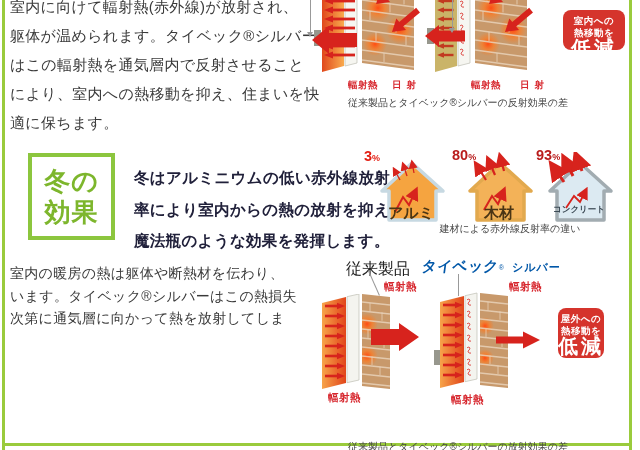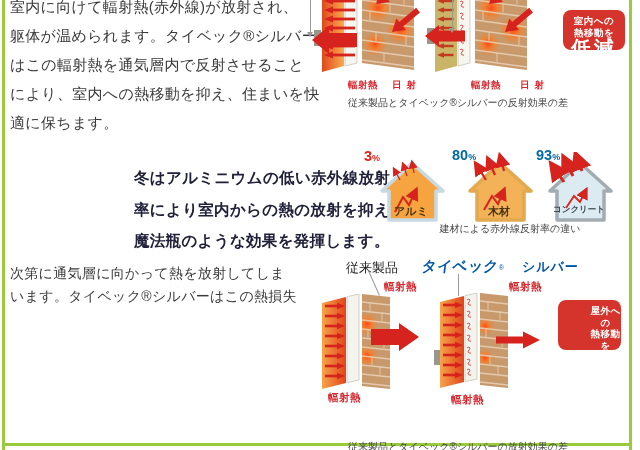--- a/index.html
+++ b/index.html
@@ -23,36 +23,36 @@
   
   .badge{position:absolute;background:#d5342c;border-radius:8px;color:#fff;text-align:center;
          box-sizing:border-box;padding-top:5px;}
   .badge .s{font-size:9.5px;line-height:11.5px;font-weight:700;letter-spacing:.5px;}
   .badge .l{font-size:20px;line-height:20px;font-weight:700;letter-spacing:3px;}
   
   .rlab{position:absolute;color:#d7272e;font-weight:700;font-size:9.5px;white-space:nowrap;letter-spacing:.5px;}
   .rlab.sp{letter-spacing:5px;}
   .rlab.big{font-size:10.5px;}
   .cap{position:absolute;color:#444;font-size:10px;text-align:center;white-space:nowrap;}
-  .blk{position:absolute;color:#222;font-size:13px;white-space:nowrap;}
+  .blk{position:absolute;color:#222;font-size:16px;white-space:nowrap;}
   
   .lead{position:absolute;width:1px;background:#999;}
   .lh{position:absolute;width:0;height:0;border-left:3px solid transparent;
       border-right:3px solid transparent;border-top:5px solid #999;}
   
   .logo{position:absolute;white-space:nowrap;color:#0057a8;}
   .logo .b{display:inline-block;font-size:14.5px;font-weight:800;transform:skewX(-8deg);letter-spacing:.5px;}
   .logo .r{font-size:7px;vertical-align:1px;}
-  .logo .s2{font-size:13px;font-weight:700;margin-left:18px;letter-spacing:1px;}
-  
-  .pct{position:absolute;font-weight:700;color:#0369a1;white-space:nowrap;}
+  .logo .s2{font-size:11px;font-weight:700;margin-left:8px;letter-spacing:1px;}
+  
+  .pct{position:absolute;font-weight:700;color:#b91c1c;white-space:nowrap;}
   .pct .pv{font-size:14.5px;}
   .pct .pu{font-size:9px;}
   .pct.red{color:#e31e13;}
-  .hlab{position:absolute;width:70px;text-align:center;font-size:11px;font-weight:700;color:#4a3514;}
+  .hlab{position:absolute;width:70px;text-align:center;font-size:15px;font-weight:700;color:#4a3514;}
   .hlab.grey{color:#3c4a55;font-size:8.5px;}
   svg{display:block;}
 </style>
 </head>
 <body>
 
 <div class="page">
 
   <div class="frame" style="left:2px;top:0;width:3px;height:450px;"></div>
   <div class="frame" style="left:629px;top:0;width:3px;height:450px;"></div>
@@ -181,20 +181,24 @@
   <div class="rlab" style="left:471px;top:79px;">輻射熱</div>
   <div class="rlab sp" style="left:520px;top:79px;">日射</div>
   <div class="cap" style="left:348px;top:96px;width:215px;">従来製品とタイベック®シルバーの反射効果の差</div>
 
   <div class="badge" style="left:563px;top:10px;width:62px;height:40px;">
     <div class="s">室内への</div>
     <div class="s">熱移動を</div>
     <div class="l">低減</div>
   </div>
 
+  <div class="abs wtitle">
+    <div>冬の</div>
+    <div>効果</div>
+  </div>
 
   <div class="para intro">
     <div class="ln">冬はアルミニウムの低い赤外線放射</div>
     <div class="ln">率により室内からの熱の放射を抑え、</div>
     <div class="ln">魔法瓶のような効果を発揮します。</div>
   </div>
 
   <div class="pct red" style="left:364px;top:147px;">
     <span class="pv">3</span><span class="pu">%</span>
   </div>
@@ -248,22 +252,23 @@
       <line x1="20" y1="30" x2="8" y2="13" marker-end="url(#mC)"></line>
       <line x1="29" y1="24" x2="20" y2="6" marker-end="url(#mC)"></line>
       <line x1="38" y1="19" x2="32" y2="3" marker-end="url(#mC)"></line>
     </g>
   </svg>
   <div class="hlab grey" style="left:544px;top:204px;">コンクリート</div>
 
   <div class="cap" style="left:410px;top:222px;width:200px;">建材による赤外線反射率の違い</div>
 
   <div class="para win-para">
+    <div class="ln">室内の暖房の熱は躯体や断熱材を伝わり、</div>
+    <div class="ln">います。タイベック®シルバーはこの熱損失</div>
     <div class="ln">次第に通気層に向かって熱を放射してしま</div>
-    <div class="ln">います。タイベック®シルバーはこの熱損失</div>
   </div>
 
   <div class="blk" style="left:346px;top:259px;">従来製品</div>
   <div class="lead" style="left:368px;top:271px;height:27px;transform:rotate(-24deg);transform-origin:top left;"></div>
   <div class="logo" style="left:422px;top:257px;">
     <span class="b">タイベック</span><span class="r">®</span><span class="s2">シルバー</span>
   </div>
   <div class="lead" style="left:458px;top:274px;height:22px;"></div>
 
   <div class="rlab big" style="left:384px;top:280px;">輻射熱</div>
@@ -363,19 +368,19 @@
     <polygon points="0,7 28,7 28,1 48,15 28,29 28,23 0,23" fill="#d7231d"></polygon>
   </svg>
   <svg class="abs" style="left:496px;top:329px;" width="44" height="22" viewBox="0 0 44 22">
     <polygon points="0,7.5 27,7.5 27,2.5 44,11 27,19.5 27,14.5 0,14.5" fill="#d7231d"></polygon>
   </svg>
 
   <div class="rlab big" style="left:328px;top:391px;">輻射熱</div>
   <div class="rlab big" style="left:451px;top:393px;">輻射熱</div>
   <div class="cap" style="left:348px;top:402px;width:215px;margin-top:38px;">従来製品とタイベック®シルバーの放射効果の差</div>
 
-  <div class="badge" style="left:558px;top:300px;width:63px;height:50px;padding-left:32px;">
+  <div class="badge" style="left:558px;top:308px;width:46px;height:50px;">
     <div class="s">屋外への</div>
     <div class="s">熱移動を</div>
     <div class="l">低減</div>
   </div>
 
 </div>
 
 </body></html>

